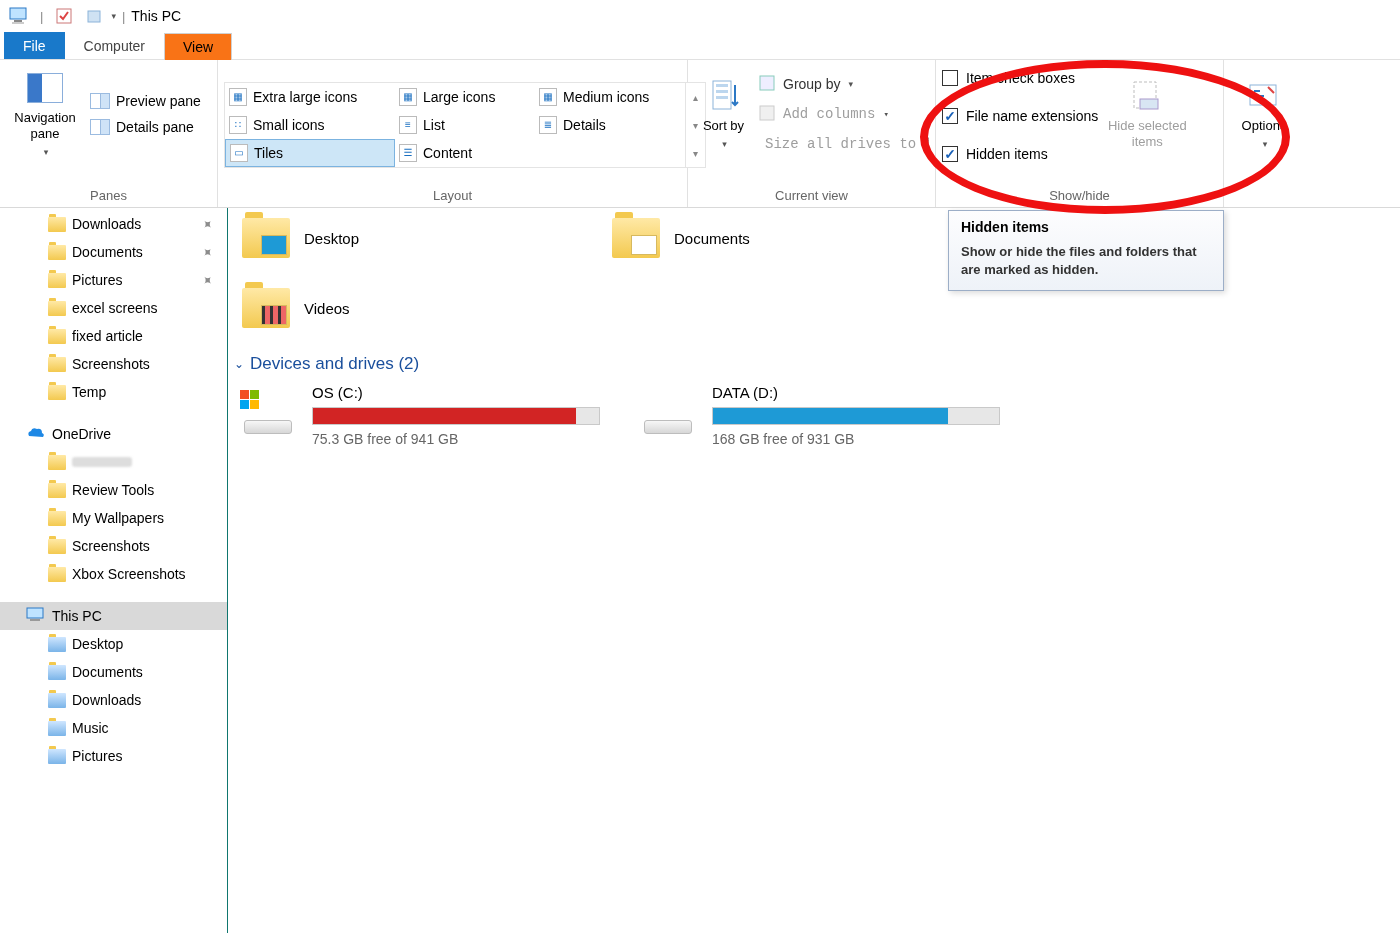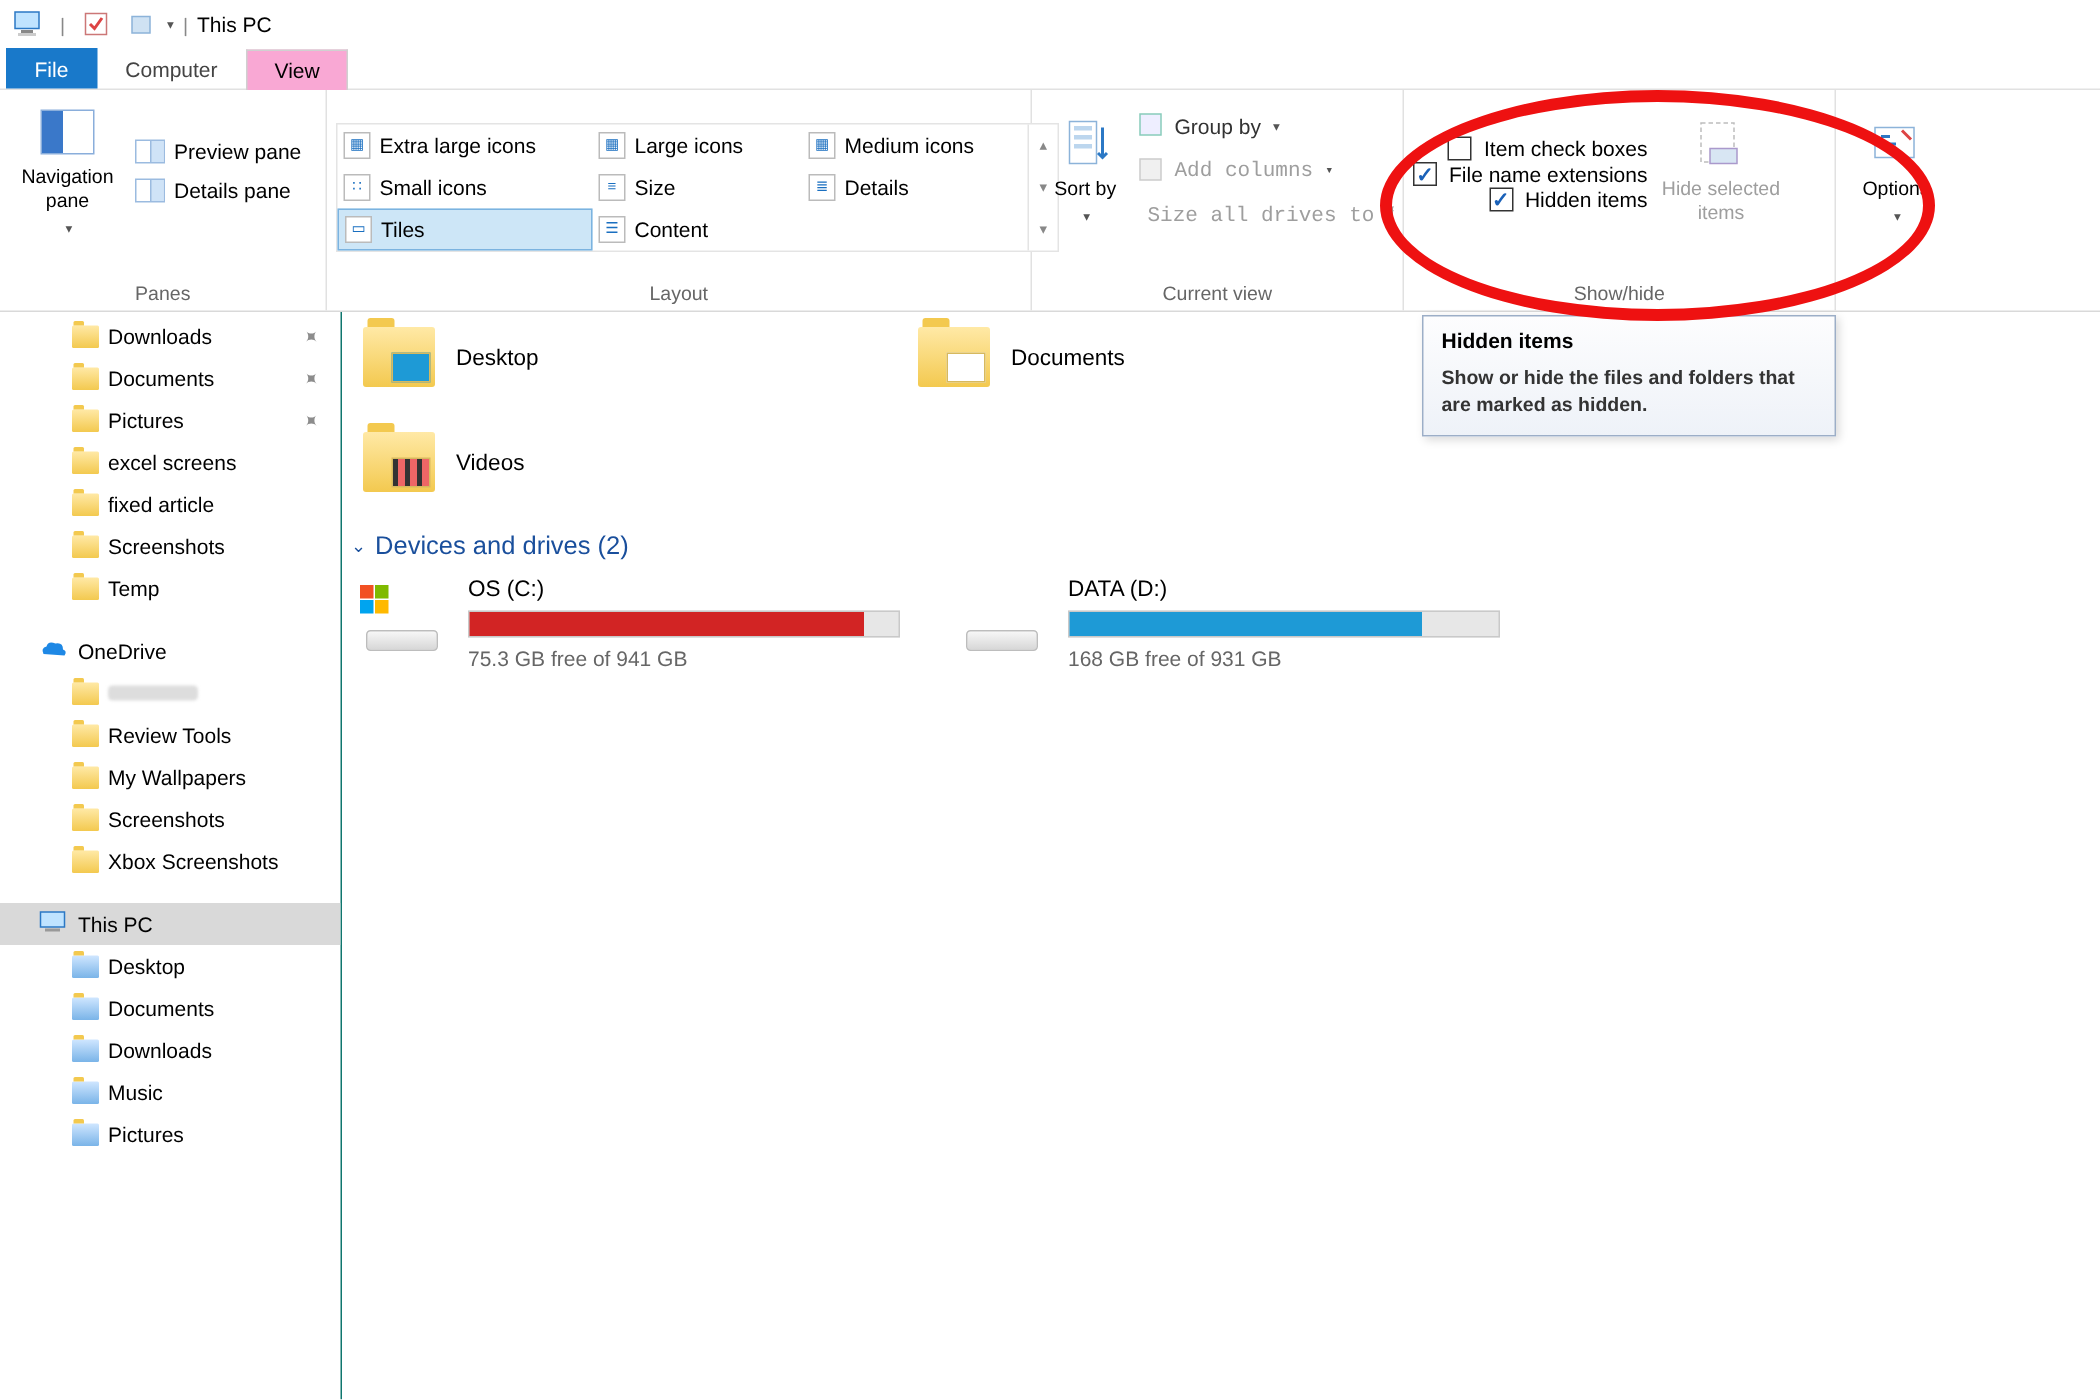--- a/index.html
+++ b/index.html
@@ -8,21 +8,21 @@
   
   .titlebar { height: 32px; display: flex; align-items: center; padding: 0 4px; }
   .titlebar .qicon { width:22px; height:22px; margin:0 4px; display:flex; align-items:center; justify-content:center; }
   .titlebar .sep { color:#888; margin:0 6px; }
   .titlebar .title { font-size:14px; }
 
   
   .tabstrip { height: 28px; display:flex; align-items:flex-end; border-bottom:1px solid #e1e1e1; }
   .tab { padding:5px 18px; font-size:14px; border:1px solid transparent; border-bottom:none; cursor:default; }
   .tab.file { background:#1979ca; color:#fff; margin-left:4px; }
-  .tab.active { background:#f9a8d4; border-color:#d0d0d0; position:relative; top:1px; }
+  .tab.active { background:#f97316; border-color:#d0d0d0; position:relative; top:1px; }
   .tab.inactive { color:#444; }
 
   
   .ribbon { height:148px; background:#fff; border-bottom:1px solid #d9d9d9; display:flex; }
   .group { border-right:1px solid #e1e1e1; padding:4px 6px 2px 6px; display:flex; flex-direction:column; justify-content:space-between; }
   .group-body { flex:1; display:flex; align-items:flex-start; gap:6px; }
   .group-label { text-align:center; font-size:13px; color:#666; padding:2px 0; }
 
   .bigbtn { display:flex; flex-direction:column; align-items:center; justify-content:center; width:78px; height:100px; font-size:13px; text-align:center; line-height:1.25; gap:4px; }
   .bigbtn .icon { width:36px; height:36px; display:flex; align-items:center; justify-content:center; }
@@ -167,21 +167,21 @@
         <div class="layopt">
             <span class="li">▦</span>
             <span>Medium icons</span>
           </div>
         <div class="layopt">
             <span class="li">∷</span>
             <span>Small icons</span>
           </div>
         <div class="layopt">
             <span class="li">≡</span>
-            <span>Size</span>
+            <span>List</span>
           </div>
         <div class="layopt">
             <span class="li">≣</span>
             <span>Details</span>
           </div>
         <div class="layopt sel">
             <span class="li">▭</span>
             <span>Tiles</span>
           </div>
         <div class="layopt">
@@ -235,21 +235,21 @@
             </svg>
           <span>Size all drives to fit</span>
         </div>
       </div>
     </div>
     <div class="group-label">Current view</div>
   </div>
 
   <div class="group" style="width:288px">
     <div class="group-body">
-      <div class="stack" style="gap:1px; padding-top:4px;align-items:flex-end;">
+      <div class="stack" style="gap:22px; padding-top:4px;">
         <label class="chkrow">
             <span class="chkbox"></span>
             <span>Item check boxes</span>
           </label>
         <label class="chkrow">
             <span class="chkbox ck"></span>
             <span>File name extensions</span>
           </label>
         <label class="chkrow">
             <span class="chkbox ck"></span>

